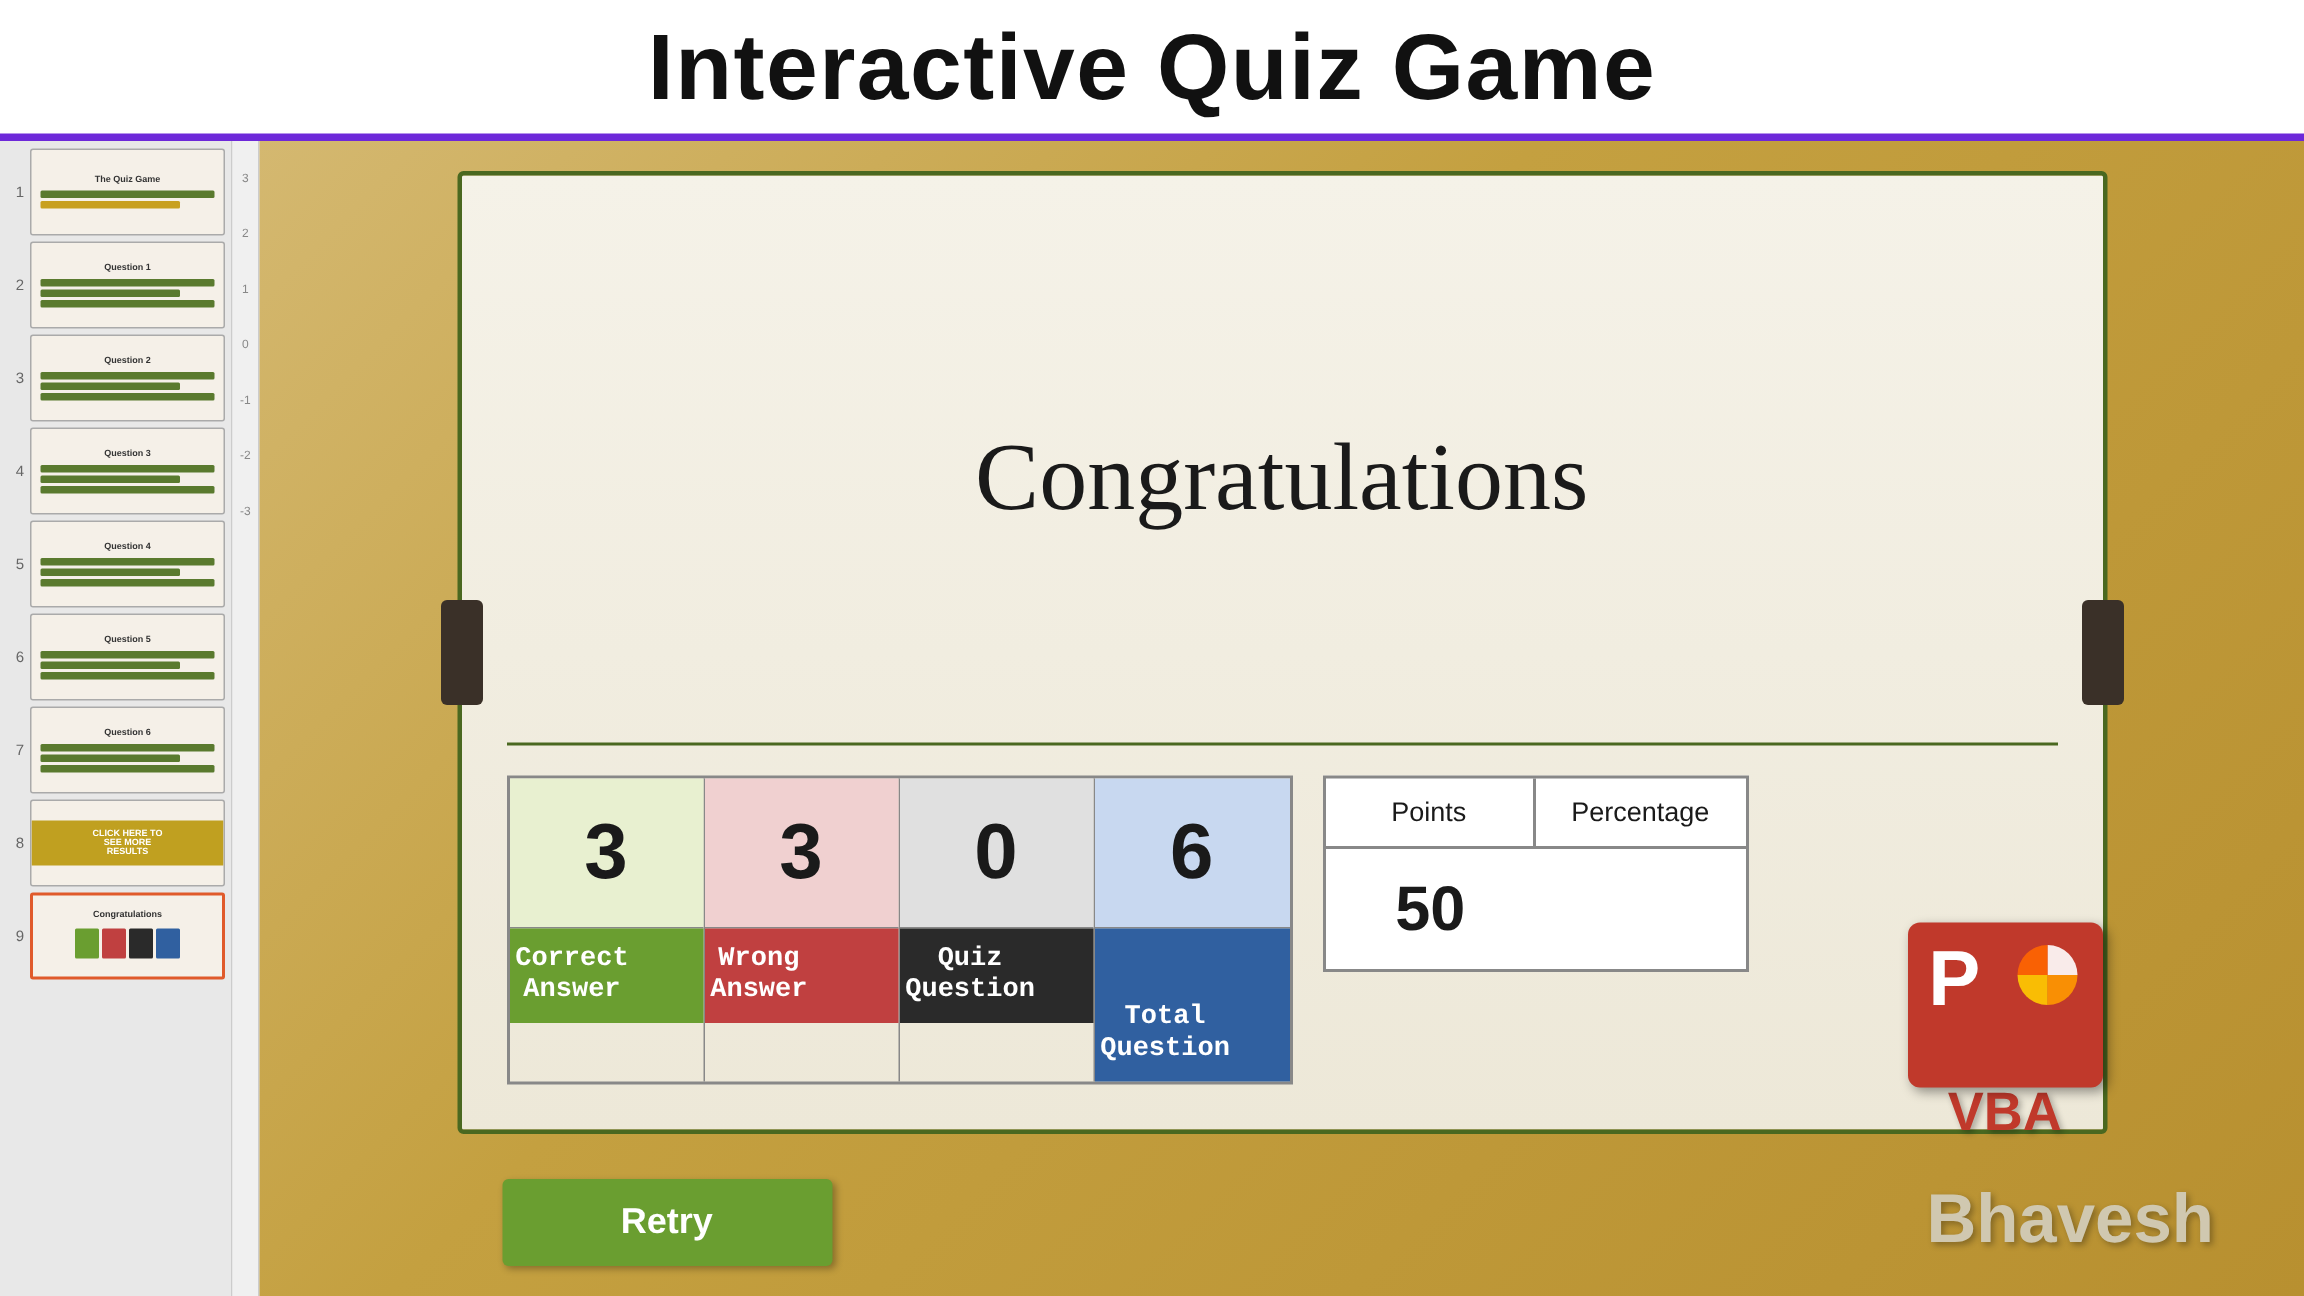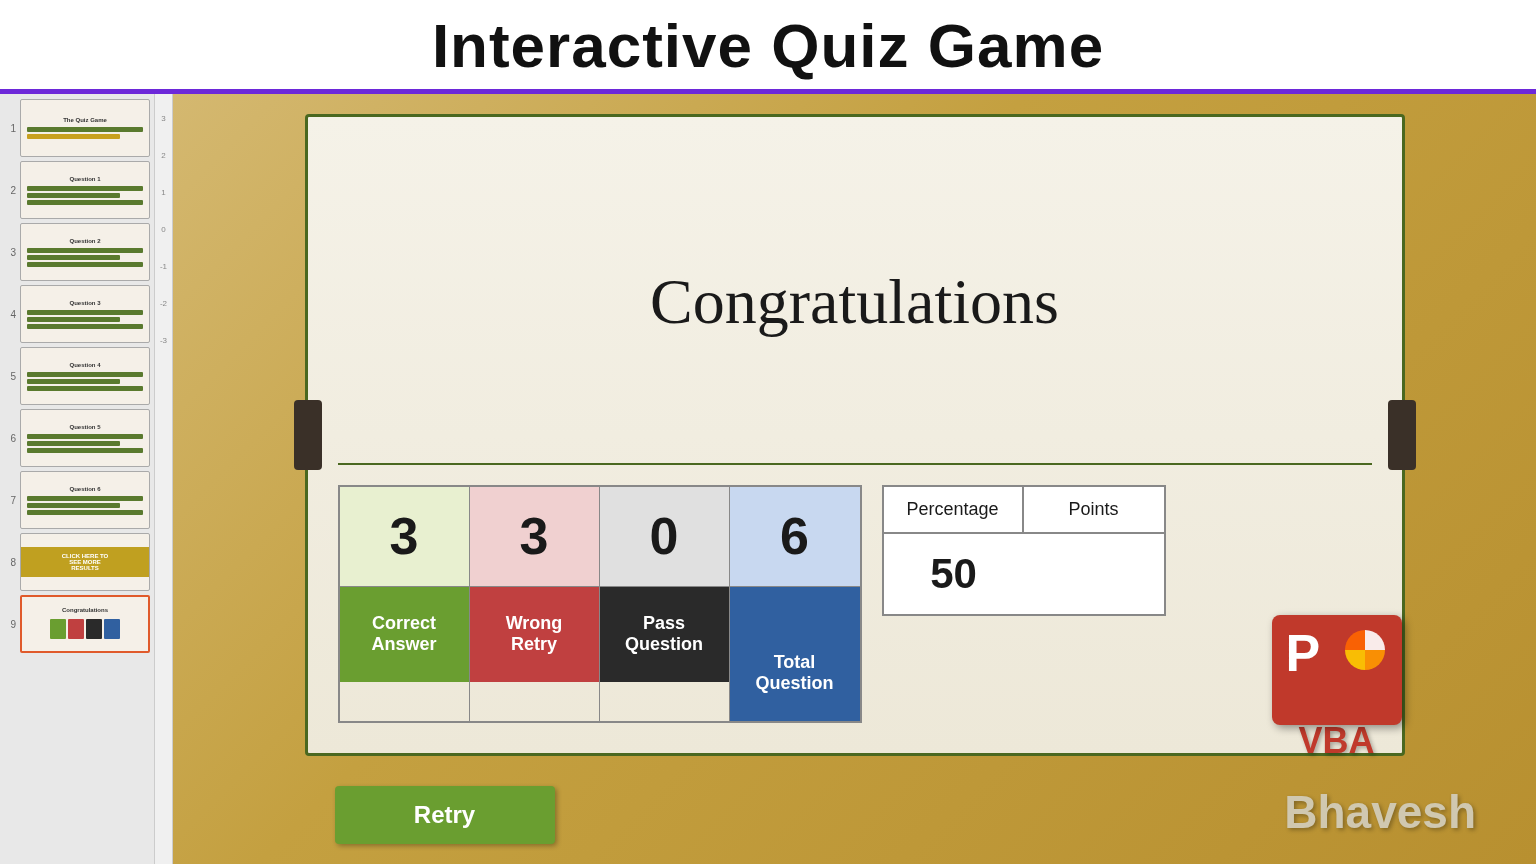--- a/index.html
+++ b/index.html
@@ -203,23 +203,23 @@
     }
     .score-number {
       font-size: 52px;
       font-weight: bold;
       color: #1a1a1a;
     }
     .score-label-area {
       width: 100%;
       display: flex;
       align-items: center;
-      justify-content: center;
-      padding: 26px 4px;
+      padding: 10px 4px;
       min-height: 60px;
+      font-family: Liberation Mono, monospace;
     }
     .score-label {
       font-size: 18px;
       font-weight: bold;
       color: #fff;
       text-align: center;
       line-height: 1.2;
     }
     .box-green { background: #6a9e30; }
     .box-red { background: #c04040; }
@@ -508,47 +508,47 @@
                 <span class="score-label" style="white-space: pre-line;">Correct
 Answer</span>
               </div>
             </div>
             <div class="score-box">
               <div class="score-number-area score-number-red">
                 <span class="score-number">3</span>
               </div>
               <div class="score-label-area box-red">
                 <span class="score-label" style="white-space: pre-line;">Wrong
-Retry</span>
+Answer</span>
               </div>
             </div>
             <div class="score-box">
               <div class="score-number-area score-number-dark">
                 <span class="score-number">0</span>
               </div>
               <div class="score-label-area box-dark">
-                <span class="score-label" style="white-space: pre-line;">Pass
+                <span class="score-label" style="white-space: pre-line;">Quiz
 Question</span>
               </div>
             </div>
             <div class="score-box">
               <div class="score-number-area score-number-blue">
                 <span class="score-number">6</span>
               </div>
               <div class="score-label-area box-blue">
                 <span class="score-label" style="white-space: pre-line; margin-top: 39px;">Total
 Question</span>
               </div>
             </div>
           </div>
 
         <div id="summary-table">
           <div class="summary-row">
+            <div class="summary-cell">Points</div>
             <div class="summary-cell">Percentage</div>
-            <div class="summary-cell">Points</div>
           </div>
           <div class="summary-row">
             <div class="summary-value">50</div>
           </div>
         </div>
 
         <div id="ppt-badge">
           <div class="ppt-icon">
             <span class="ppt-p">P</span>
             <svg class="ppt-chart" viewBox="0 0 50 50">

